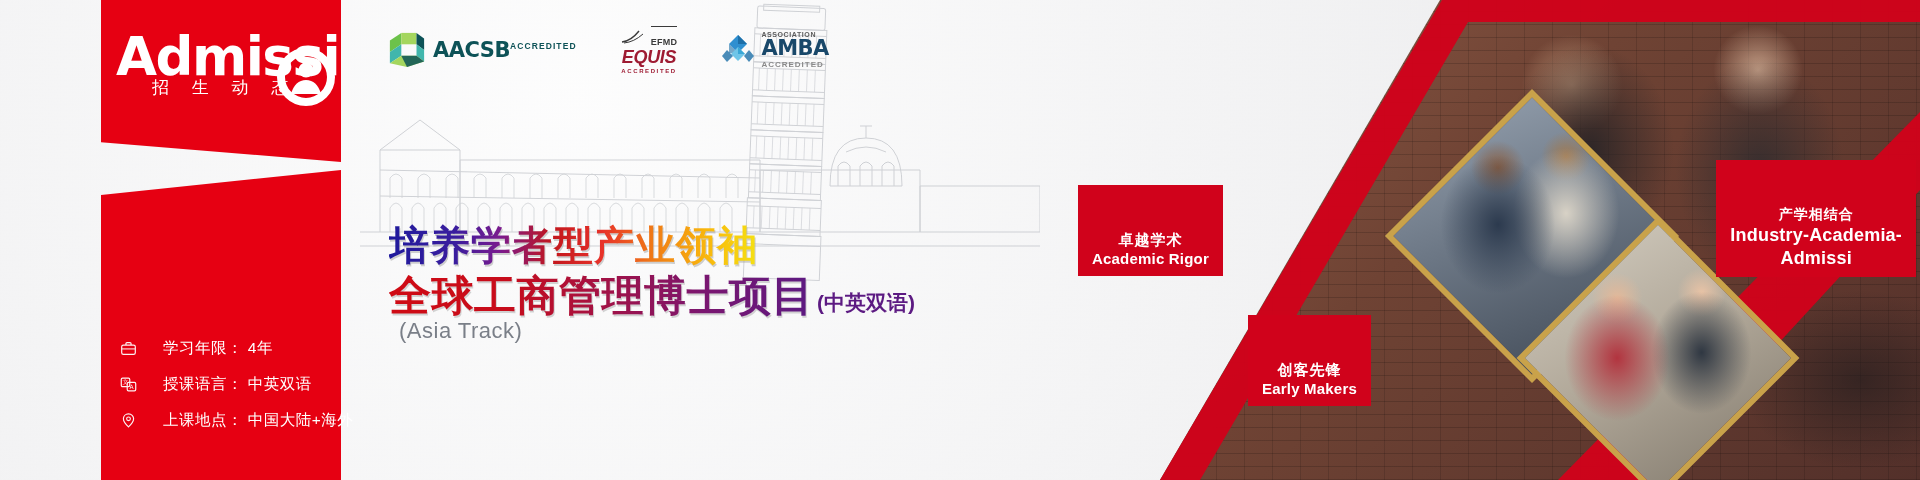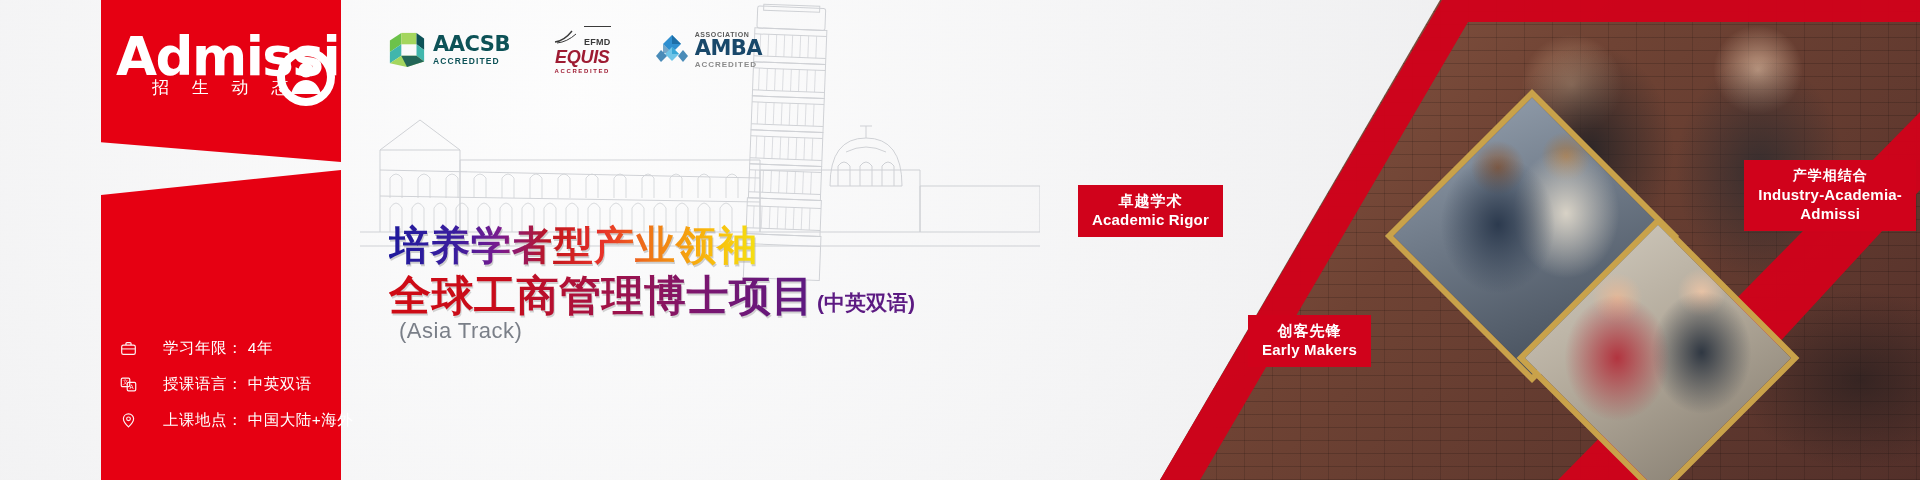--- a/index.html
+++ b/index.html
@@ -65,21 +65,21 @@
   .info-ico{width:17px;height:17px;flex:none;opacity:.95;}
   .info-txt{letter-spacing:.5px;}
 
   
   .pisa{position:absolute;left:360px;top:0px;width:680px;height:300px;z-index:1;opacity:.65;}
 
   
   .accreds{position:absolute;left:388px;top:24px;height:52px;display:flex;align-items:center;gap:44px;z-index:6;}
   .acc{display:flex;align-items:center;gap:7px;}
   .acc-aacsb-mark{width:38px;height:38px;flex:none;}
-  .acc-aacsb-txt{display:flex;flex-direction:column;line-height:1;}
+  .acc-aacsb-txt{display:flex;flex-direction:row;line-height:1;}
   .acc-aacsb-name{font-size:21px;font-weight:bold;color:#0d5257;letter-spacing:-.5px;font-family:"DejaVu Sans",sans-serif;}
   .acc-aacsb-sub{font-size:8.5px;font-weight:bold;color:#0d5257;letter-spacing:1.1px;margin-top:2px;}
   .acc-equis{display:flex;flex-direction:column;align-items:center;line-height:1;position:relative;}
   .equis-top{display:flex;align-items:center;gap:4px;}
   .equis-swoosh{width:26px;height:15px;}
   .equis-efmd{font-size:9px;font-weight:bold;color:#3a3a3a;letter-spacing:.3px;border-top:1.2px solid #3a3a3a;padding-top:11px;}
   .equis-name{font-size:18px;font-weight:bold;font-style:italic;color:#9e1b32;letter-spacing:-.3px;margin-top:1px;}
   .equis-sub{font-size:6px;font-weight:bold;color:#9e1b32;letter-spacing:1.6px;margin-top:2px;}
   .acc-amba{display:flex;align-items:center;gap:6px;}
   .amba-mark{width:34px;height:34px;flex:none;}
@@ -172,25 +172,25 @@
       radial-gradient(ellipse 52px 64px at 66% 48%, #2f3742, rgba(47,55,66,0) 66%),
       radial-gradient(circle 25px at 35% 28%, #e3b99a, rgba(227,185,154,0) 70%),
       radial-gradient(circle 24px at 66% 26%, #e8c3a6, rgba(232,195,166,0) 70%),
       linear-gradient(150deg,#d6d0c4 0%,#b1a899 48%,#7c7468 100%);
   }
   .label{
     position:absolute;z-index:9;color:#fff;text-align:center;
     padding:7px 14px;line-height:1.25;white-space:nowrap;
   }
   .label-red{background:#d0021b;}
-  .label-cn{font-size:15px;font-weight:bold;letter-spacing:1px;}
+  .label-cn{font-size:15px;font-weight:bold;letter-spacing:1px;margin-top:39px;}
   .label-en{font-size:15px;font-weight:bold;letter-spacing:.2px;}
   .label-a{right:4px;top:160px;text-align:center;}
   .label-a .label-cn{font-size:14px;}
-  .label-a .label-en{font-size:15px;line-height:1.3;white-space:normal;}
+  .label-a .label-en{font-size:18px;line-height:1.3;white-space:normal;}
   .label-b{left:1078px;top:185px;}
   .label-c{left:1248px;top:315px;}
 </style>
 </head>
 <body>
 
 <div id="banner">
 
   <svg class="pisa" viewBox="0 0 680 300">
     <g fill="none" stroke="#b9bcc2" stroke-width="1">

